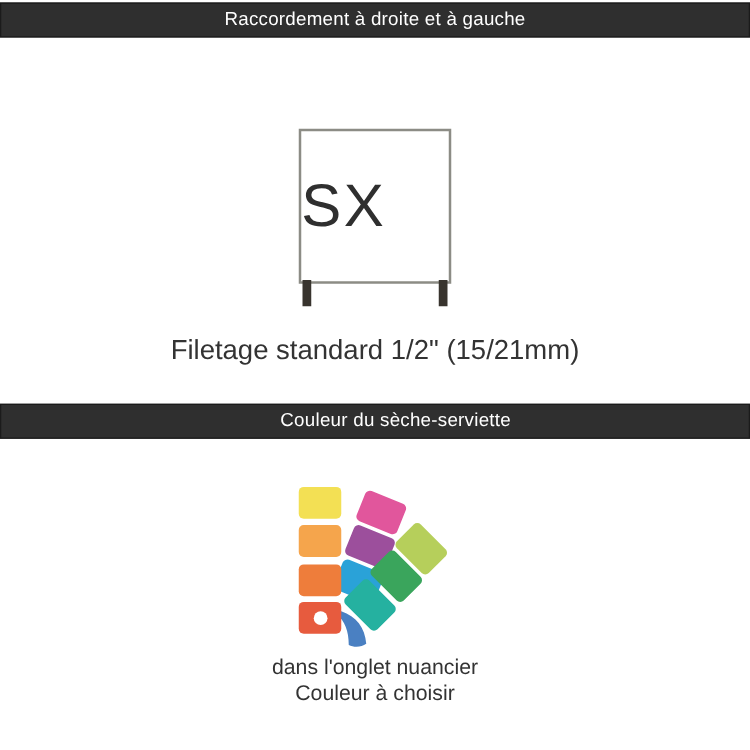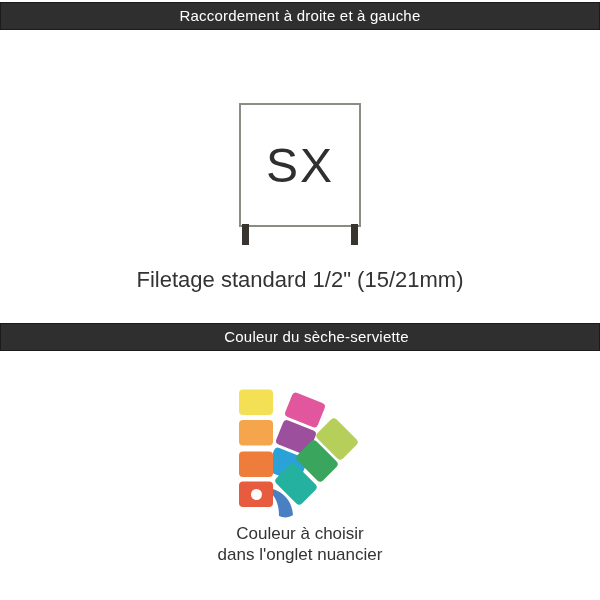--- a/index.html
+++ b/index.html
@@ -34,21 +34,21 @@
   .sx-square {
     position: absolute;
     left: 239px;
     top: 103px;
     width: 122px;
     height: 124px;
     border: 2px solid #8c8c85;
     background: #ffffff;
     display: flex;
     align-items: center;
-    justify-content: center;
+    justify-content: flex-start;
   }
   .sx-label {
     font-size: 48px;
     color: #2f2f2f;
     letter-spacing: 2px;
     font-weight: 400;
   }
   .leg {
     position: absolute;
     top: 100%;
@@ -129,17 +129,17 @@
     <g>
       <rect x="3" y="3.5" width="34" height="25.5" rx="4" fill="#f3e054"></rect>
       <rect x="3" y="34" width="34" height="25.5" rx="4" fill="#f5a54c"></rect>
       <rect x="3" y="65.5" width="34" height="25.5" rx="4" fill="#ee7d3b"></rect>
       <rect x="3" y="95.5" width="34" height="25.5" rx="4" fill="#e75b3e"></rect>
       <circle cx="20.5" cy="108.5" r="5.5" fill="#ffffff"></circle>
     </g>
   </svg>
 
   <div class="nuancier-caption">
+    <div>dans l'onglet nuancier</div>
     <div>Couleur à choisir</div>
-    <div>dans l'onglet nuancier</div>
   </div>
 
 </div>
 
 </body></html>

